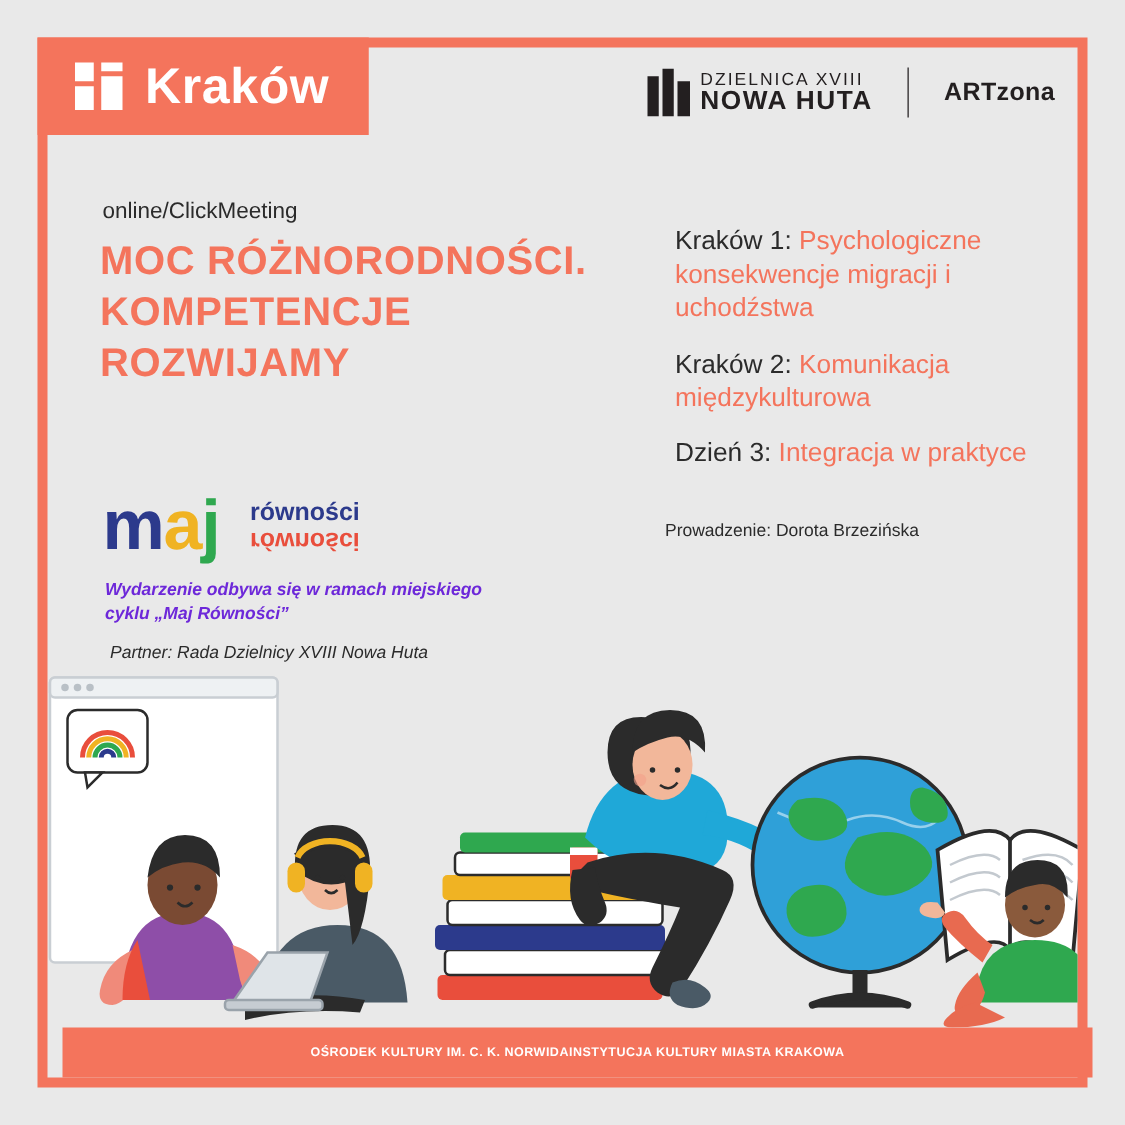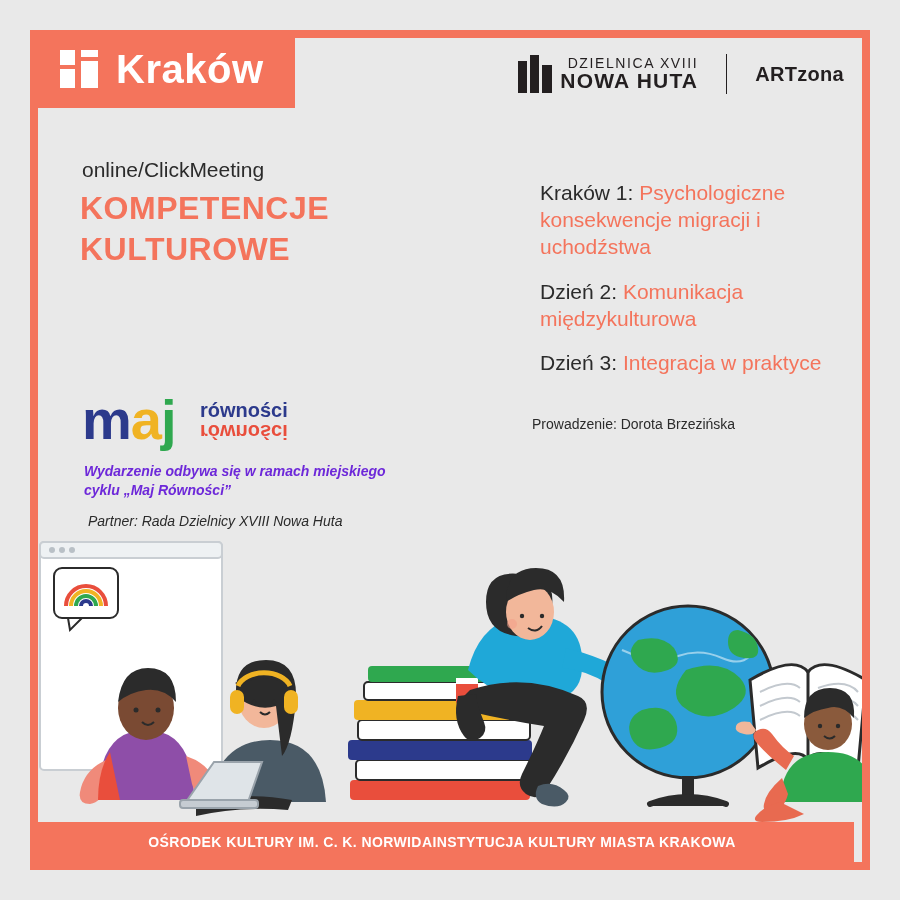--- a/index.html
+++ b/index.html
@@ -80,21 +80,21 @@
   }
   .dz-mark {
     position: relative;
     width: 34px;
     height: 38px;
   }
   .dz-mark span { position: absolute; background: #231f20; display: block; }
   .dzm1 { left: 0; top: 6px; width: 9px; height: 32px; }
   .dzm2 { left: 12px; top: 0; width: 9px; height: 38px; }
   .dzm3 { left: 24px; top: 10px; width: 10px; height: 28px; }
-  .dz-text { line-height: 1.05; text-align: right; }
+  .dz-text { line-height: 1.05; }
   .dz-line1 {
     font-size: 14px;
     letter-spacing: 1.6px;
     color: #231f20;
     font-weight: normal;
   }
   .dz-line2 {
     font-size: 21px;
     letter-spacing: 1.2px;
     color: #231f20;
@@ -127,21 +127,21 @@
     font-size: 20px;
     color: #231f20;
     font-weight: bold;
     letter-spacing: 0.3px;
   }
   
   .online-label {
     position: absolute;
     left: 82px;
     top: 158px;
-    font-size: 21px;
+    font-size: 18px;
     color: #2b2b2b;
   }
   .headline {
     position: absolute;
     left: 80px;
     top: 188px;
     width: 430px;
     color: #f4745c;
     font-size: 32px;
     font-weight: bold;
@@ -219,30 +219,30 @@
   .host {
     position: absolute;
     left: 532px;
     top: 416px;
     font-size: 14px;
     color: #2b2b2b;
   }
   
   .bottom-bar {
     position: absolute;
-    left: 30px;
+    left: 50px;
     bottom: 38px;
     width: 824px;
     height: 40px;
     background: #f4745c;
     color: #ffffff;
     display: flex;
     align-items: center;
     justify-content: center;
-    font-size: 14px;
+    font-size: 10px;
     font-weight: bold;
     letter-spacing: 0.4px;
   }
   
   .illustration {
     position: absolute;
     left: 38px;
     top: 520px;
     width: 824px;
     height: 302px;
@@ -277,42 +277,43 @@
         <div class="dz-line1">DZIELNICA XVIII</div>
         <div class="dz-line2">NOWA HUTA</div>
       </div>
     </div>
     <div class="divider-v"></div>
     <div class="artzona">ARTzona</div>
   </div>
 
   <div class="online-label">online/ClickMeeting</div>
   <div class="headline">
+    <div>MOC RÓŻNORODNOŚCI.</div>
     <div>KOMPETENCJE</div>
-    <div>KULTUROWE</div>
+    <div>ROZWIJAMY</div>
   </div>
 
   <div class="maj-logo">
     <div class="maj-letters"><span class="m">m</span><span class="a">a</span><span class="j1">j</span></div>
     <div class="maj-rownosci">
       <span>równości</span>
       <span class="flip">równości</span>
     </div>
   </div>
 
   <div class="maj-desc">Wydarzenie odbywa się w ramach miejskiego cyklu „Maj Równości”</div>
   <div class="partner">Partner: Rada Dzielnicy XVIII Nowa Huta</div>
 
   <div class="program">
     <div class="day">
       <span class="label">Kraków 1:</span>
       <span class="topic">Psychologiczne konsekwencje migracji i uchodźstwa</span>
     </div>
     <div class="day">
-      <span class="label">Dzień 2:</span>
+      <span class="label">Kraków 2:</span>
       <span class="topic">Komunikacja międzykulturowa</span>
     </div>
     <div class="day">
       <span class="label">Dzień 3:</span>
       <span class="topic">Integracja w praktyce</span>
     </div>
   </div>
   <div class="host">Prowadzenie: Dorota Brzezińska</div>
 
   <div class="illustration">

